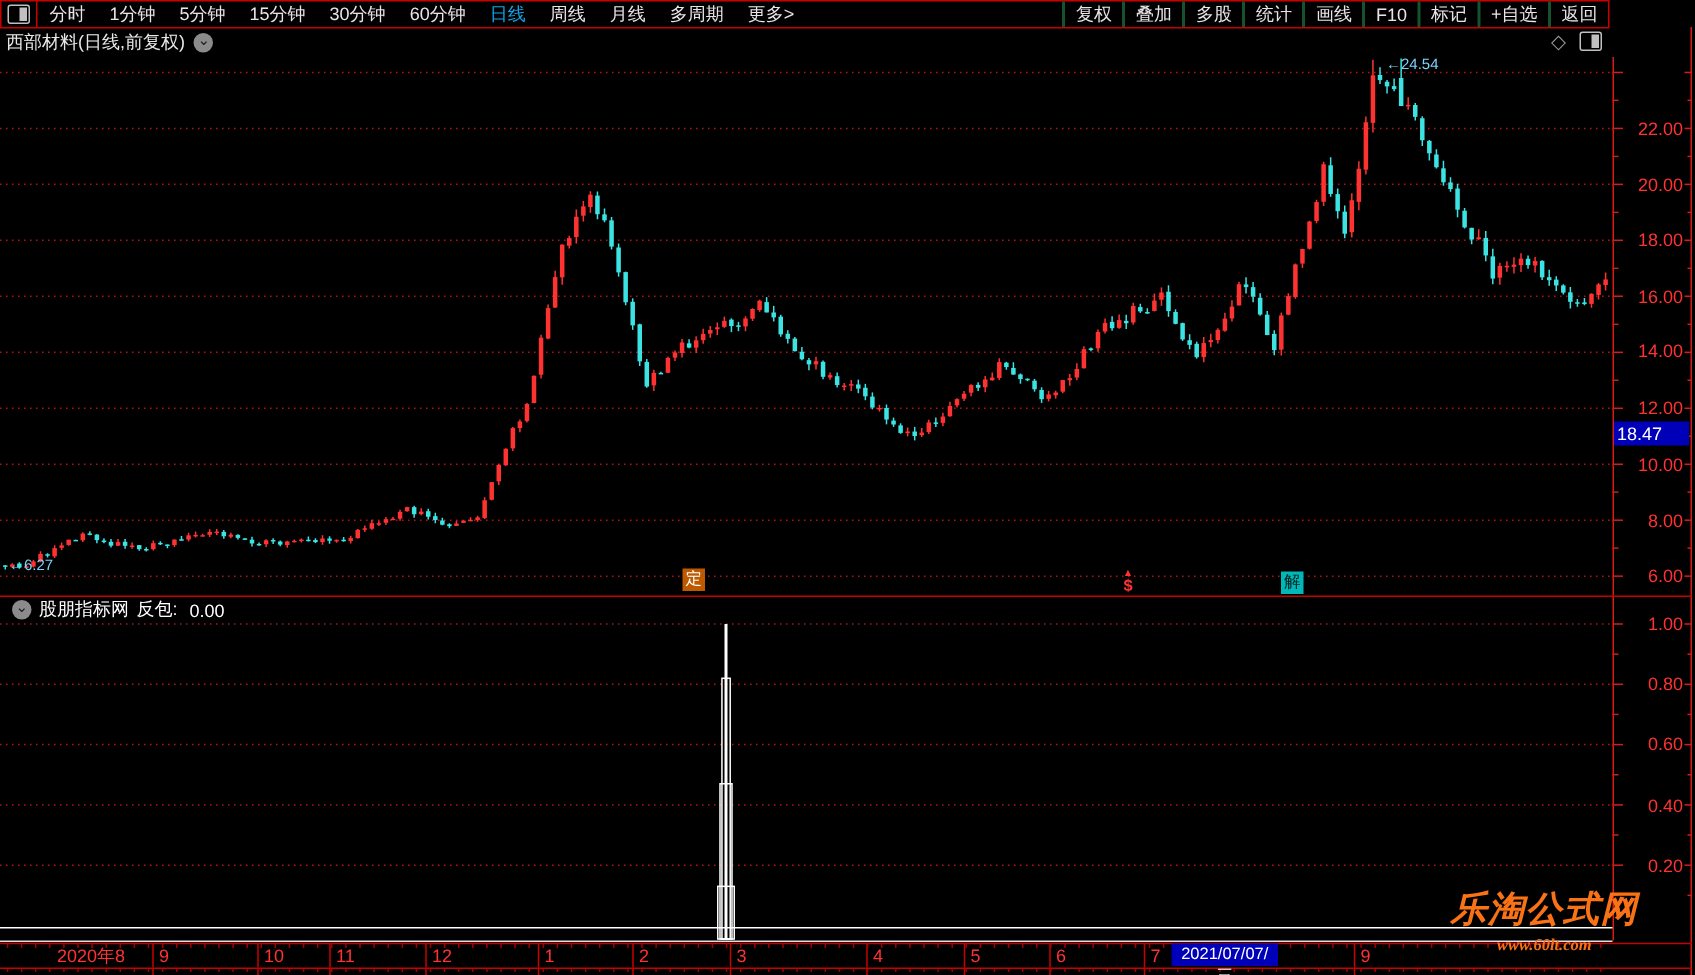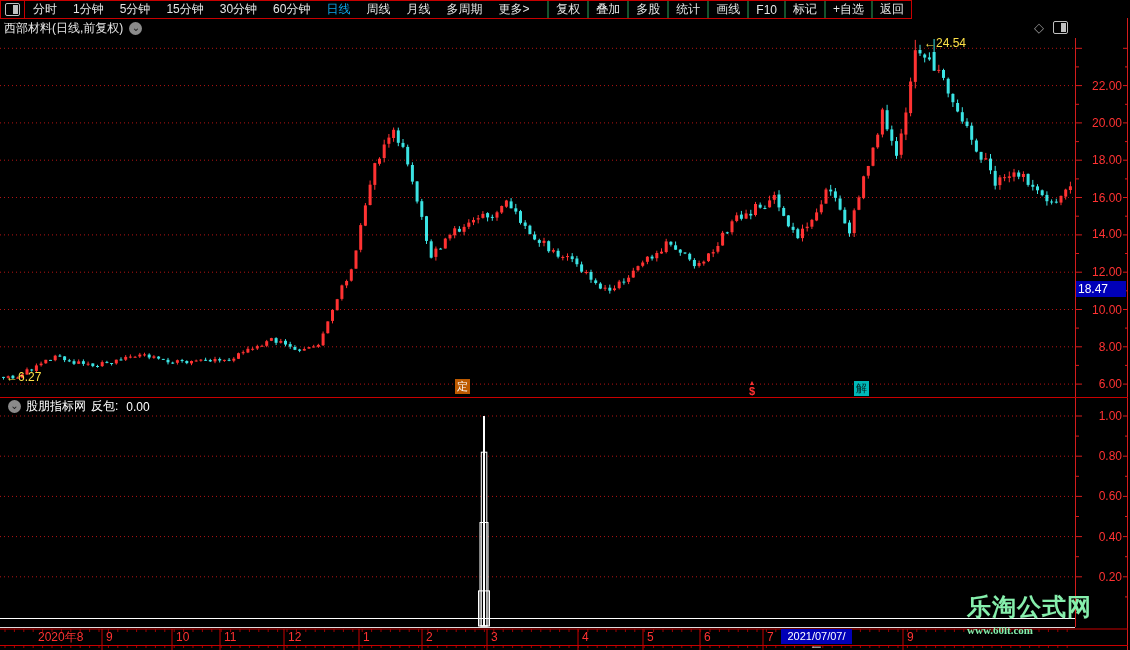--- a/index.html
+++ b/index.html
@@ -1,19 +1,19 @@
 <!DOCTYPE html>
 <html><head>
 <meta charset="utf-8">
 <style>
   html,body{margin:0;padding:0;background:#000;}
   #app{position:relative;width:1130px;height:650px;background:#000;overflow:hidden;
        font-family:"Liberation Sans",sans-serif;-webkit-user-select:none;user-select:none;}
   
-  #row1{position:absolute;top:0;left:0;width:912px;height:19px;box-sizing:border-box;
+  #row1{position:absolute;top:0;left:0;width:1073px;height:19px;box-sizing:border-box;
         border-top:1px solid #c80000;border-bottom:1px solid #c80000;display:flex;align-items:stretch;
         color:#e6e6e6;font-size:12px;background:#000;z-index:6;}
   .win-ic{width:23px;border-left:1px solid #c80000;border-right:1px solid #c80000;
           display:flex;align-items:center;justify-content:center;}
   #tb-left{display:flex;align-items:center;}
   .tbl{padding:0 8px;line-height:17px;white-space:nowrap;cursor:default;}
   .tbl.active{color:#0ea5e9;}
   #tb-right{margin-left:auto;display:flex;align-items:stretch;}
   .tbr{padding:0 7px;border-left:2px solid #14532d;display:flex;align-items:center;white-space:nowrap;}
   .tbr:last-child{border-right:1px solid #c80000;}
@@ -29,28 +29,28 @@
   
   #ind-header{position:absolute;top:399px;left:2px;height:15px;display:flex;align-items:center;gap:5px;
         color:#ffffff;font-size:12px;z-index:4;}
   #ind-header .val{margin-left:3px;}
   
   #plot{position:absolute;left:0;top:0;z-index:1;}
   
   #overlays{position:absolute;left:0;top:0;width:1130px;height:650px;z-index:3;pointer-events:none;}
   .ylab{position:absolute;width:46px;text-align:right;font-size:12px;color:#ff3232;line-height:14px;}
   .mlab{position:absolute;font-size:12px;color:#ff3232;line-height:14px;white-space:nowrap;}
-  .anno{position:absolute;font-size:12px;color:#fde047;line-height:13px;white-space:nowrap;}
+  .anno{position:absolute;font-size:10px;color:#7dd3fc;line-height:13px;white-space:nowrap;}
   .marker{position:absolute;width:15px;height:15px;font-size:11px;line-height:15px;text-align:center;}
   .dollar{position:absolute;width:10px;text-align:center;color:#ff3232;font-weight:bold;}
   .bluebox{position:absolute;background:#0000b8;color:#ffffff;font-size:12px;height:16px;line-height:16px;
         padding:0 2px;box-sizing:border-box;}
   #datebox{text-align:center;font-size:11px;height:15px;line-height:15px;}
   
-  #wm{position:absolute;right:38px;top:593px;color:#86efac;z-index:5;}
+  #wm{position:absolute;right:38px;top:593px;text-align:center;color:#f97316;z-index:5;font-style:italic;}
   #wm1{font-size:24px;font-weight:bold;letter-spacing:1px;line-height:27px;}
   #wm2{font-size:11px;font-weight:bold;font-family:"Liberation Serif",serif;line-height:20px;}
 </style>
 </head>
 <body>
 
 <div id="app">
 
   <div id="row1">
     <div class="win-ic">

